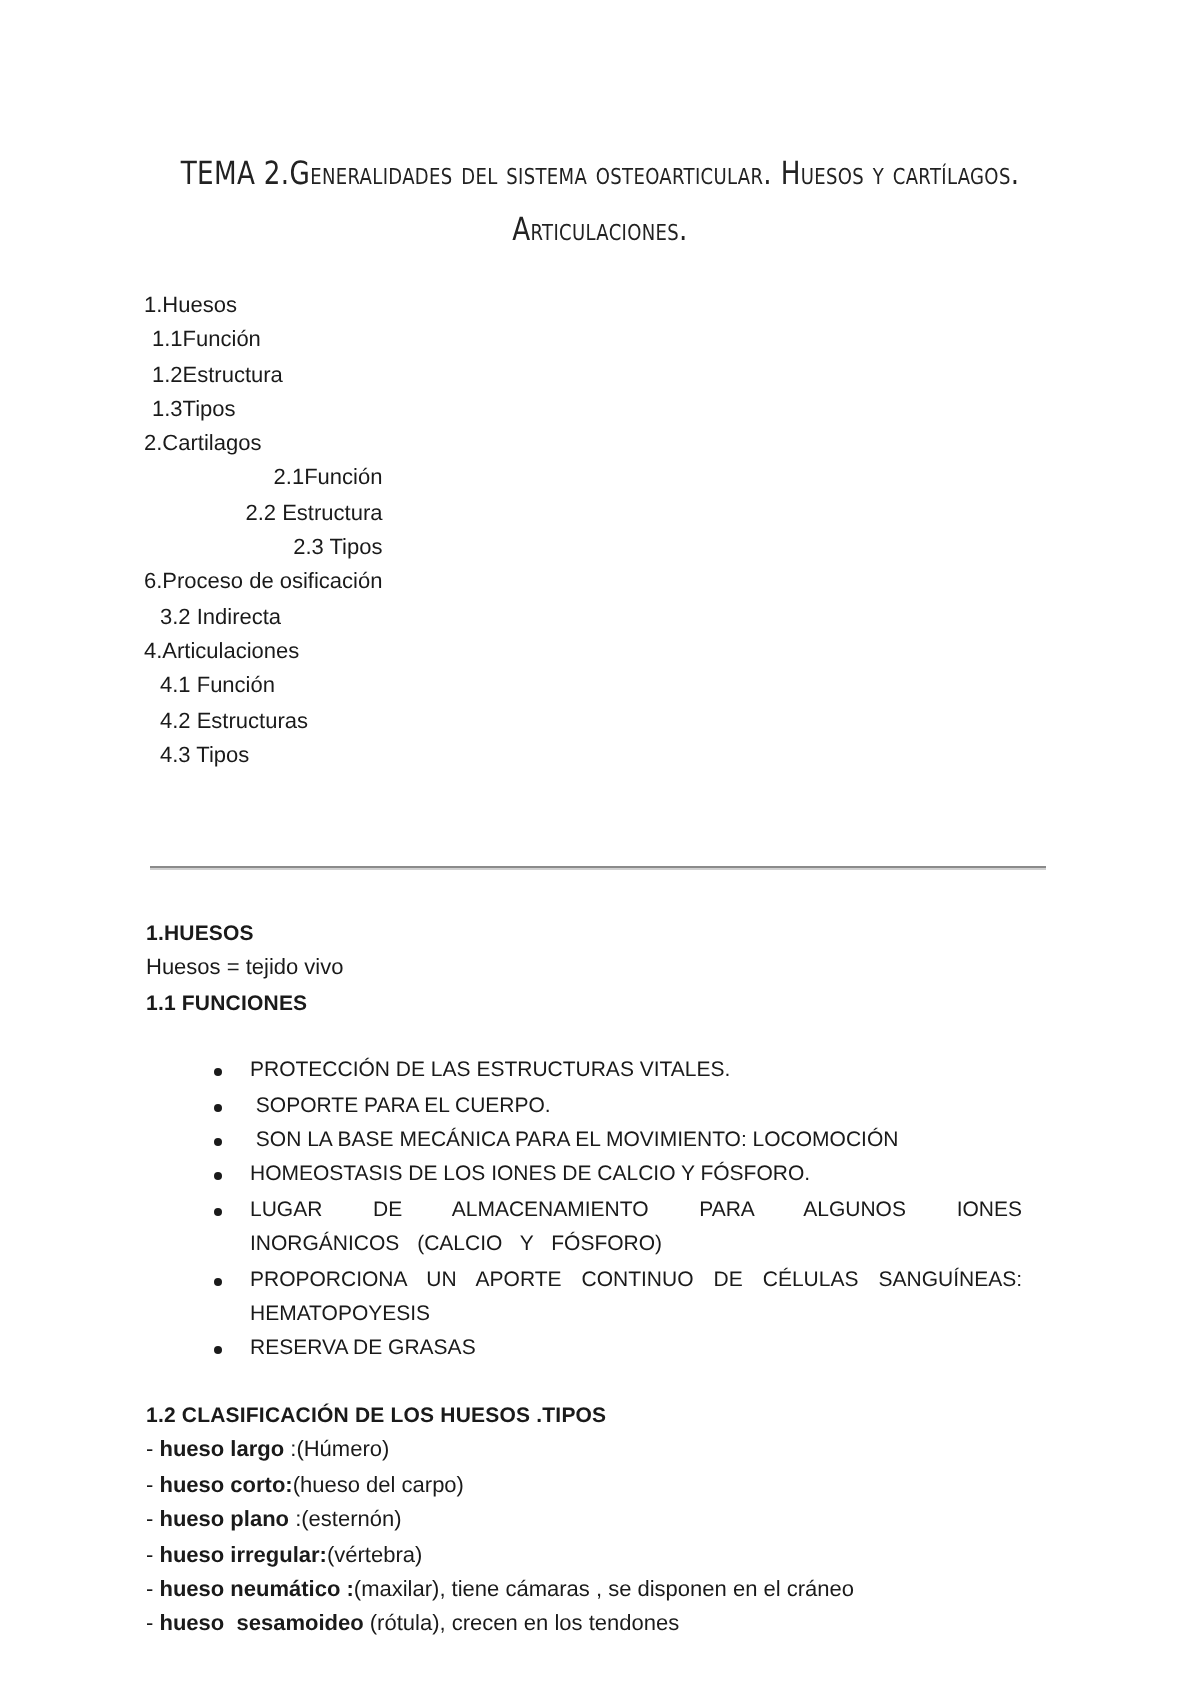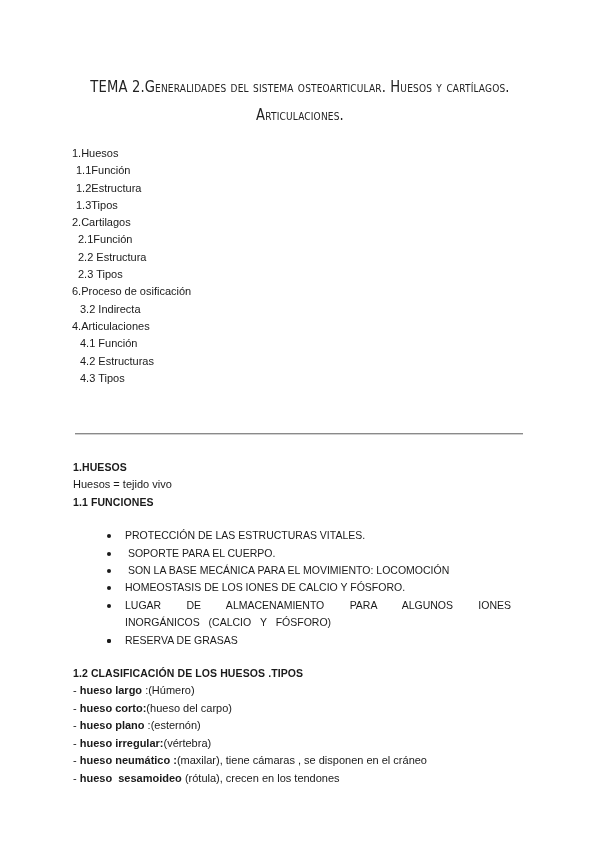--- a/index.html
+++ b/index.html
@@ -35,21 +35,21 @@
       position: absolute;
       left: 72px;
       top: 145px;
       font-size: 11px;
       line-height: 17.3px;
       color: #1a1a1a;
     }
     .toc-item { white-space: pre; }
     .toc-l1 { padding-left: 0; }
     .toc-l2a { padding-left: 4px; }
-    .toc-l2b { padding-left: 6px; }
+    .toc-l2b { padding-left: 6px; text-align: right; }
     .toc-l2c { padding-left: 8px; }
 
     .divider {
       position: absolute;
       left: 75px;
       top: 433px;
       width: 448px;
       height: 1px;
       background: #8a8a8a;
       border-bottom: 1px solid #d0d0d0;
@@ -125,21 +125,21 @@
   <div class="section-heading">1.HUESOS</div>
   <div class="para">Huesos = tejido vivo</div>
   <div class="section-heading">1.1 FUNCIONES</div>
 
   <ul class="bullet-list">
     <li><span class="dot"></span><span>PROTECCIÓN DE LAS ESTRUCTURAS VITALES.</span></li>
     <li><span class="dot"></span><span style="white-space:pre"> SOPORTE PARA EL CUERPO.</span></li>
     <li><span class="dot"></span><span style="white-space:pre"> SON LA BASE MECÁNICA PARA EL MOVIMIENTO: LOCOMOCIÓN</span></li>
     <li><span class="dot"></span><span>HOMEOSTASIS DE LOS IONES DE CALCIO Y FÓSFORO.</span></li>
     <li class="justify-wide"><span class="dot"></span><span>LUGAR DE ALMACENAMIENTO PARA ALGUNOS IONES INORGÁNICOS (CALCIO Y FÓSFORO)</span></li>
-    <li><span class="dot"></span></li>
+    <li><span class="dot"></span><span>PROPORCIONA UN APORTE CONTINUO DE CÉLULAS SANGUÍNEAS: HEMATOPOYESIS</span></li>
     <li><span class="dot"></span><span>RESERVA DE GRASAS</span></li>
   </ul>
 
   <div class="section-heading">1.2 CLASIFICACIÓN DE LOS HUESOS .TIPOS</div>
 
   <div class="type-row"><span style="white-space:pre">- </span><span class="term">hueso largo</span><span style="white-space:pre"> :(Húmero)</span></div>
   <div class="type-row"><span style="white-space:pre">- </span><span class="term">hueso corto:</span><span style="white-space:pre">(hueso del carpo)</span></div>
   <div class="type-row"><span style="white-space:pre">- </span><span class="term">hueso plano</span><span style="white-space:pre"> :(esternón)</span></div>
   <div class="type-row"><span style="white-space:pre">- </span><span class="term">hueso irregular:</span><span style="white-space:pre">(vértebra)</span></div>
   <div class="type-row"><span style="white-space:pre">- </span><span class="term">hueso neumático :</span><span style="white-space:pre">(maxilar), tiene cámaras , se disponen en el cráneo</span></div>

